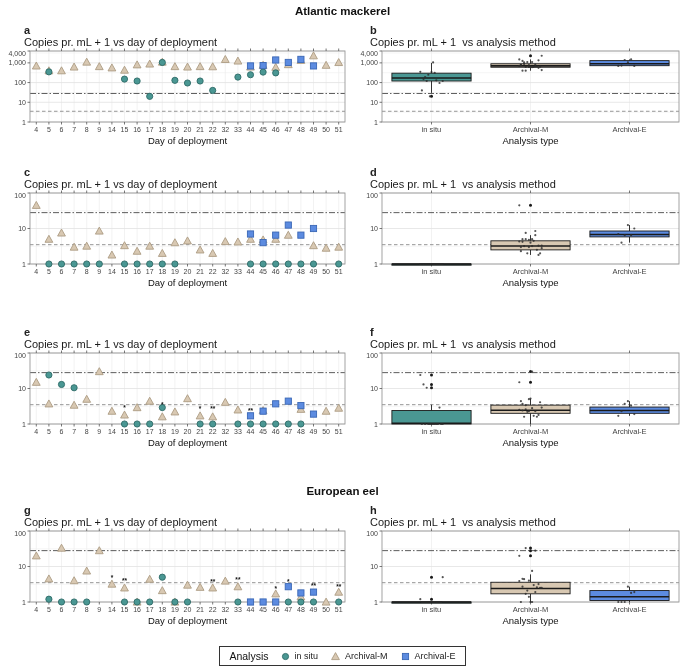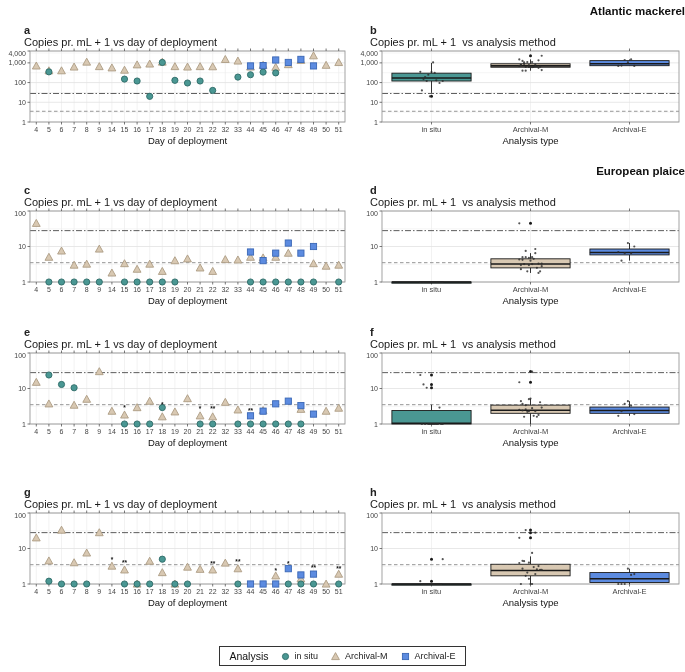--- a/index.html
+++ b/index.html
@@ -1,19 +1,19 @@
 <!DOCTYPE html>
 <html><head>
 <meta charset="utf-8">
 <style>
   html,body{margin:0;padding:0;background:#fff;}
   body{width:685px;height:672px;overflow:hidden;font-family:"Liberation Sans",sans-serif;color:#111;}
   .fig{padding-top:2px;}
   .row{height:160px;}
-  .sp-title{margin:0;padding-top:3px;height:15px;text-align:right;font-size:11.5px;font-weight:bold;color:#111;}
+  .sp-title{margin:0;padding-top:3px;height:15px;text-align:center;font-size:11.5px;font-weight:bold;color:#111;}
   .charts{display:flex;align-items:flex-start;}
   .chart{display:block;}
   .chart.left{width:352px;}
   .chart.right{width:333px;}
   .tag{font-size:11px;font-weight:600;color:#222;height:12px;line-height:12px;margin-top:4px;}
   .chart.left .tag,.chart.left .subtitle{margin-left:24px;}
   .chart.right .tag,.chart.right .subtitle{margin-left:18px;}
   .subtitle{font-size:11px;color:#1a1a1a;height:12px;line-height:12px;white-space:pre;}
   svg{display:block;}
   svg text{font-family:"Liberation Sans",sans-serif;}
@@ -301,21 +301,20 @@
             <circle cx="272.7" cy="11.986848894539435" r="1.1" fill="#2B2B2B" fill-opacity="0.8"></circle>
             <circle cx="275.9" cy="14.449509239049405" r="1.1" fill="#2B2B2B" fill-opacity="0.8"></circle>
             <circle cx="279.1" cy="11.39624549955984" r="1.1" fill="#2B2B2B" fill-opacity="0.8"></circle>
             <circle cx="282.3" cy="17.920434049589304" r="1.1" fill="#2B2B2B" fill-opacity="0.8"></circle>
           </svg>
       </div>
     </div>
   </section>
 
   <section class="row">
-    <h2 class="sp-title">European plaice</h2>
     <div class="charts">
       <div class="chart left">
         <div class="tag">c</div>
         <div class="subtitle">Copies pr. mL + 1 vs day of deployment</div>
         <svg width="352" height="104">
             <rect x="30" y="3" width="315" height="71" fill="#fff"></rect>
             <line x1="30" y1="56.25" x2="345" y2="56.25" stroke="#F0F0F0" stroke-width="0.7"></line>
             <line x1="30" y1="20.75" x2="345" y2="20.75" stroke="#F0F0F0" stroke-width="0.7"></line>
             <line x1="36.3" y1="3" x2="36.3" y2="74" stroke="#ECECEC" stroke-width="0.7"></line>
             <line x1="48.9" y1="3" x2="48.9" y2="74" stroke="#ECECEC" stroke-width="0.7"></line>
@@ -835,20 +834,21 @@
             <circle cx="272.7" cy="53.82883879562168" r="1.1" fill="#2B2B2B" fill-opacity="0.8"></circle>
             <circle cx="275.9" cy="51.15742998474035" r="1.1" fill="#2B2B2B" fill-opacity="0.8"></circle>
             <circle cx="279.1" cy="55.59275513433499" r="1.1" fill="#2B2B2B" fill-opacity="0.8"></circle>
             <circle cx="282.3" cy="64.10424716617457" r="1.1" fill="#2B2B2B" fill-opacity="0.8"></circle>
           </svg>
       </div>
     </div>
   </section>
 
   <section class="row">
+    <h2 class="sp-title">European eel</h2>
     <div class="charts">
       <div class="chart left">
         <div class="tag">g</div>
         <div class="subtitle">Copies pr. mL + 1 vs day of deployment</div>
         <svg width="352" height="104">
             <rect x="30" y="3" width="315" height="71" fill="#fff"></rect>
             <line x1="30" y1="56.25" x2="345" y2="56.25" stroke="#F0F0F0" stroke-width="0.7"></line>
             <line x1="30" y1="20.75" x2="345" y2="20.75" stroke="#F0F0F0" stroke-width="0.7"></line>
             <line x1="36.3" y1="3" x2="36.3" y2="74" stroke="#ECECEC" stroke-width="0.7"></line>
             <line x1="48.9" y1="3" x2="48.9" y2="74" stroke="#ECECEC" stroke-width="0.7"></line>

